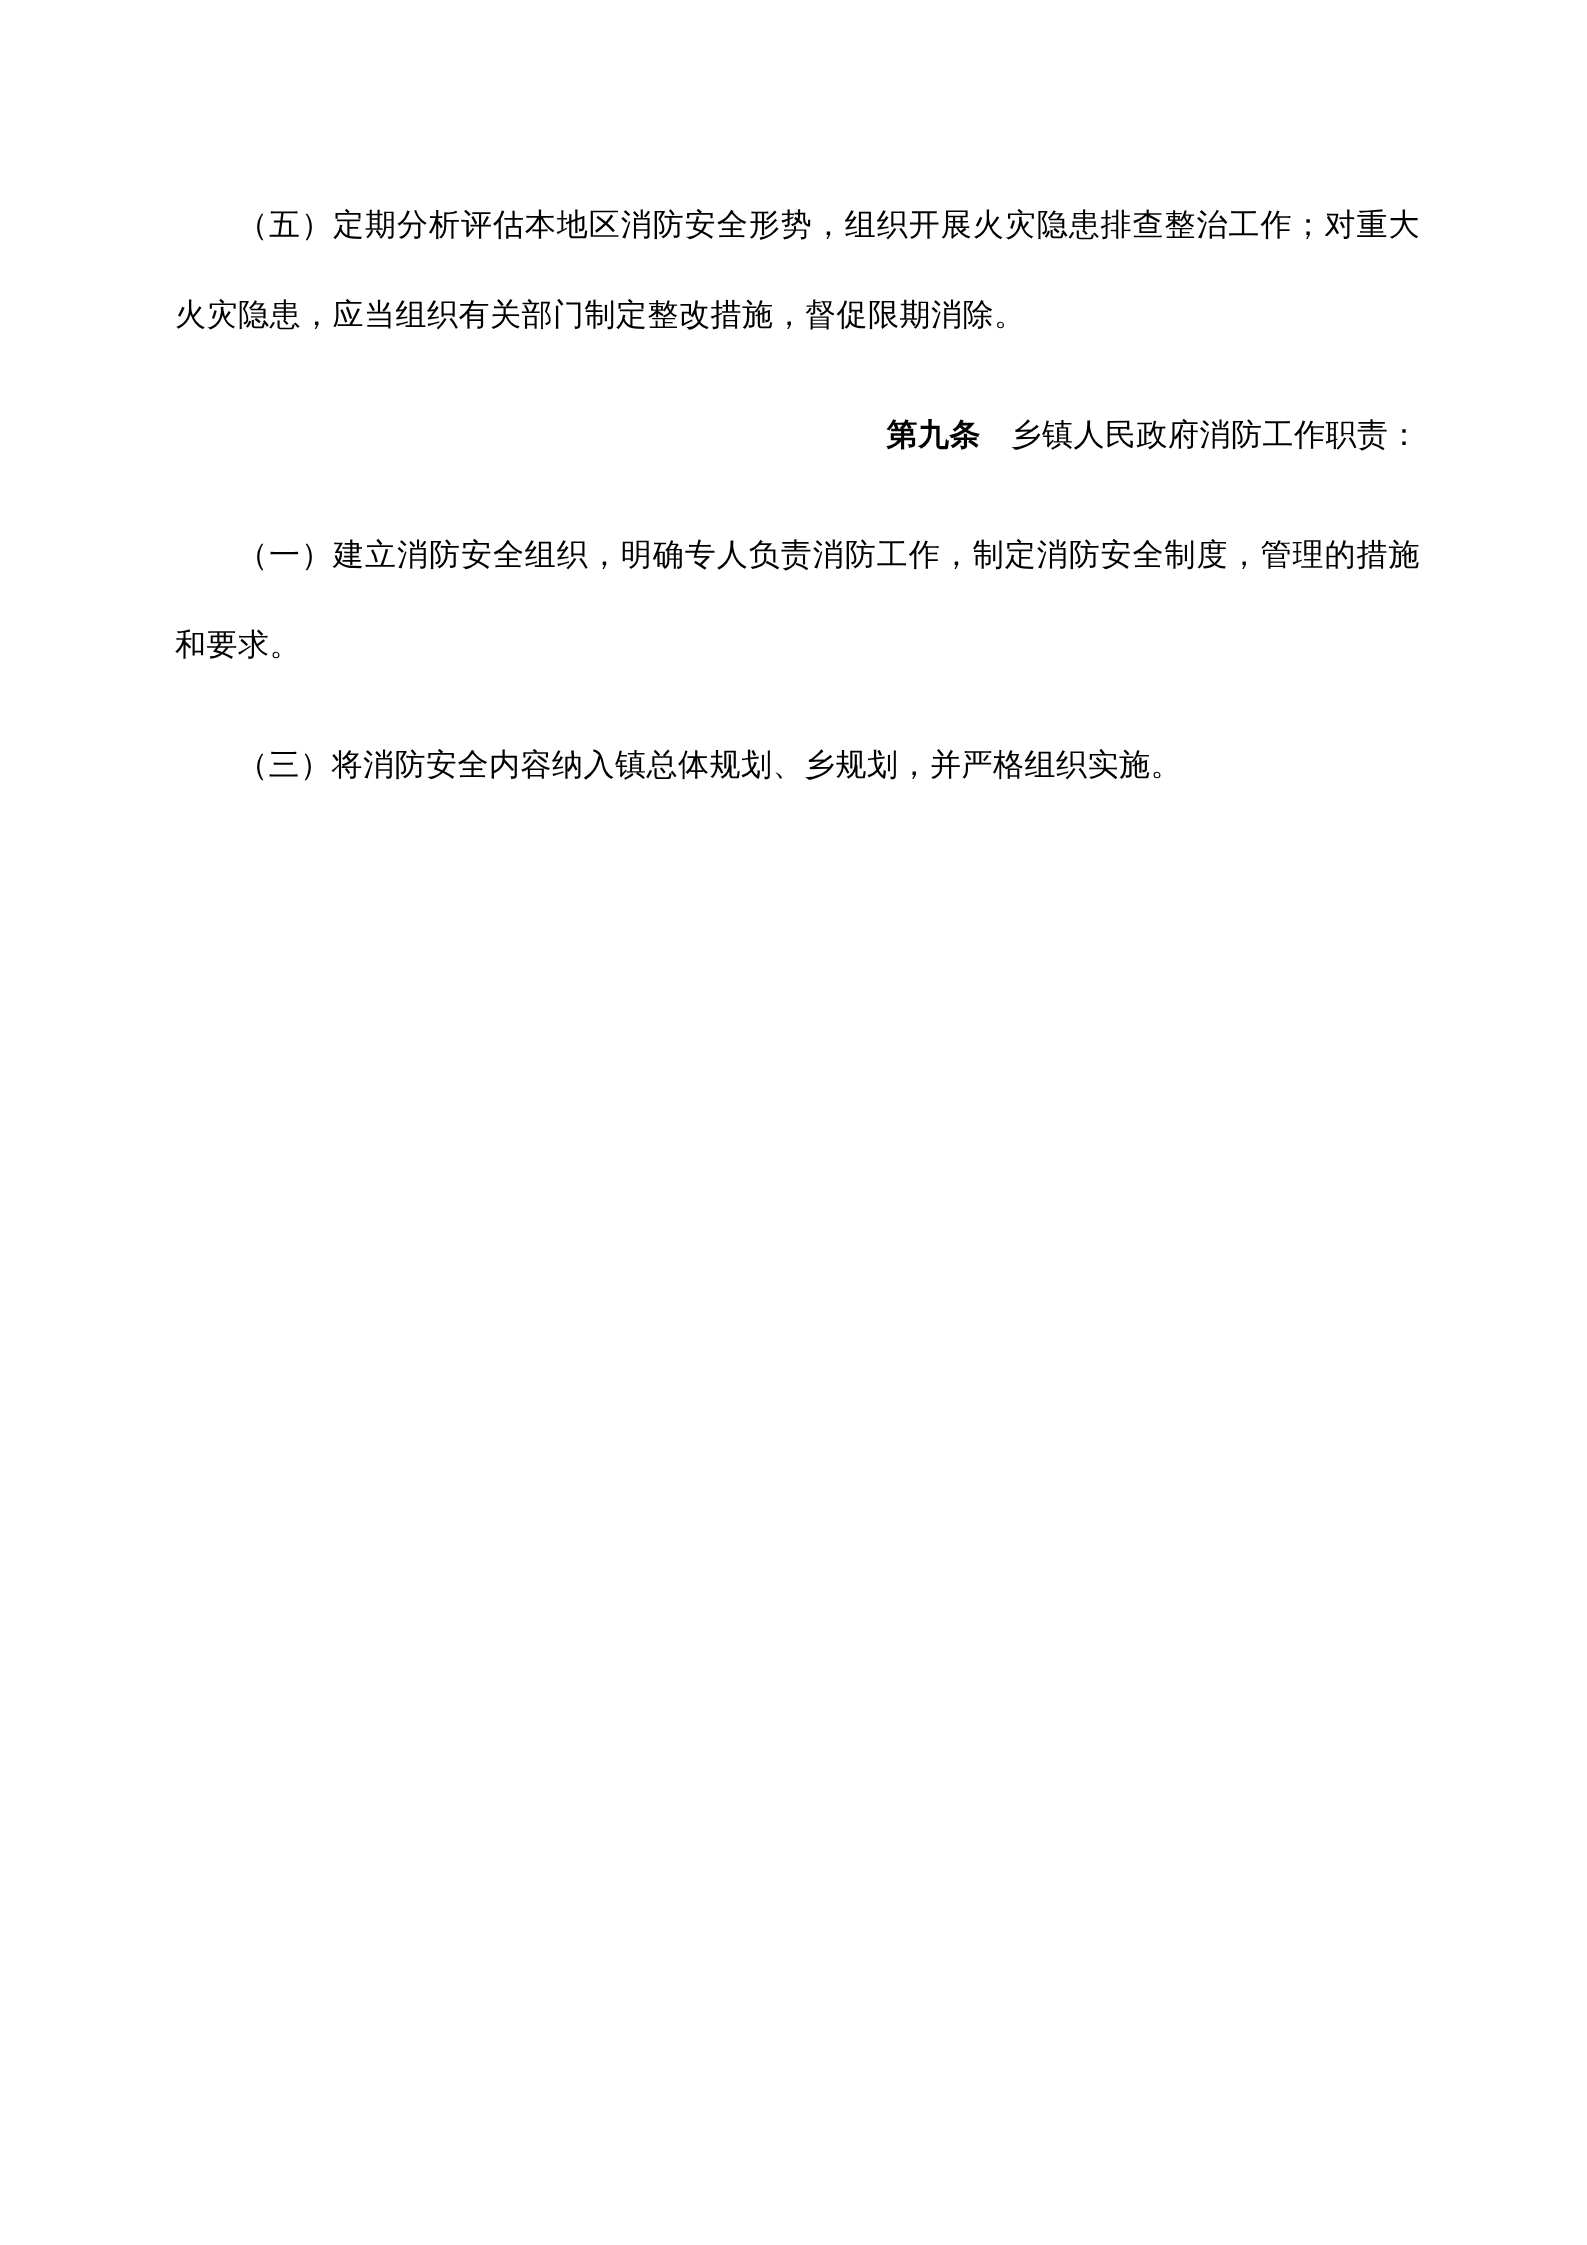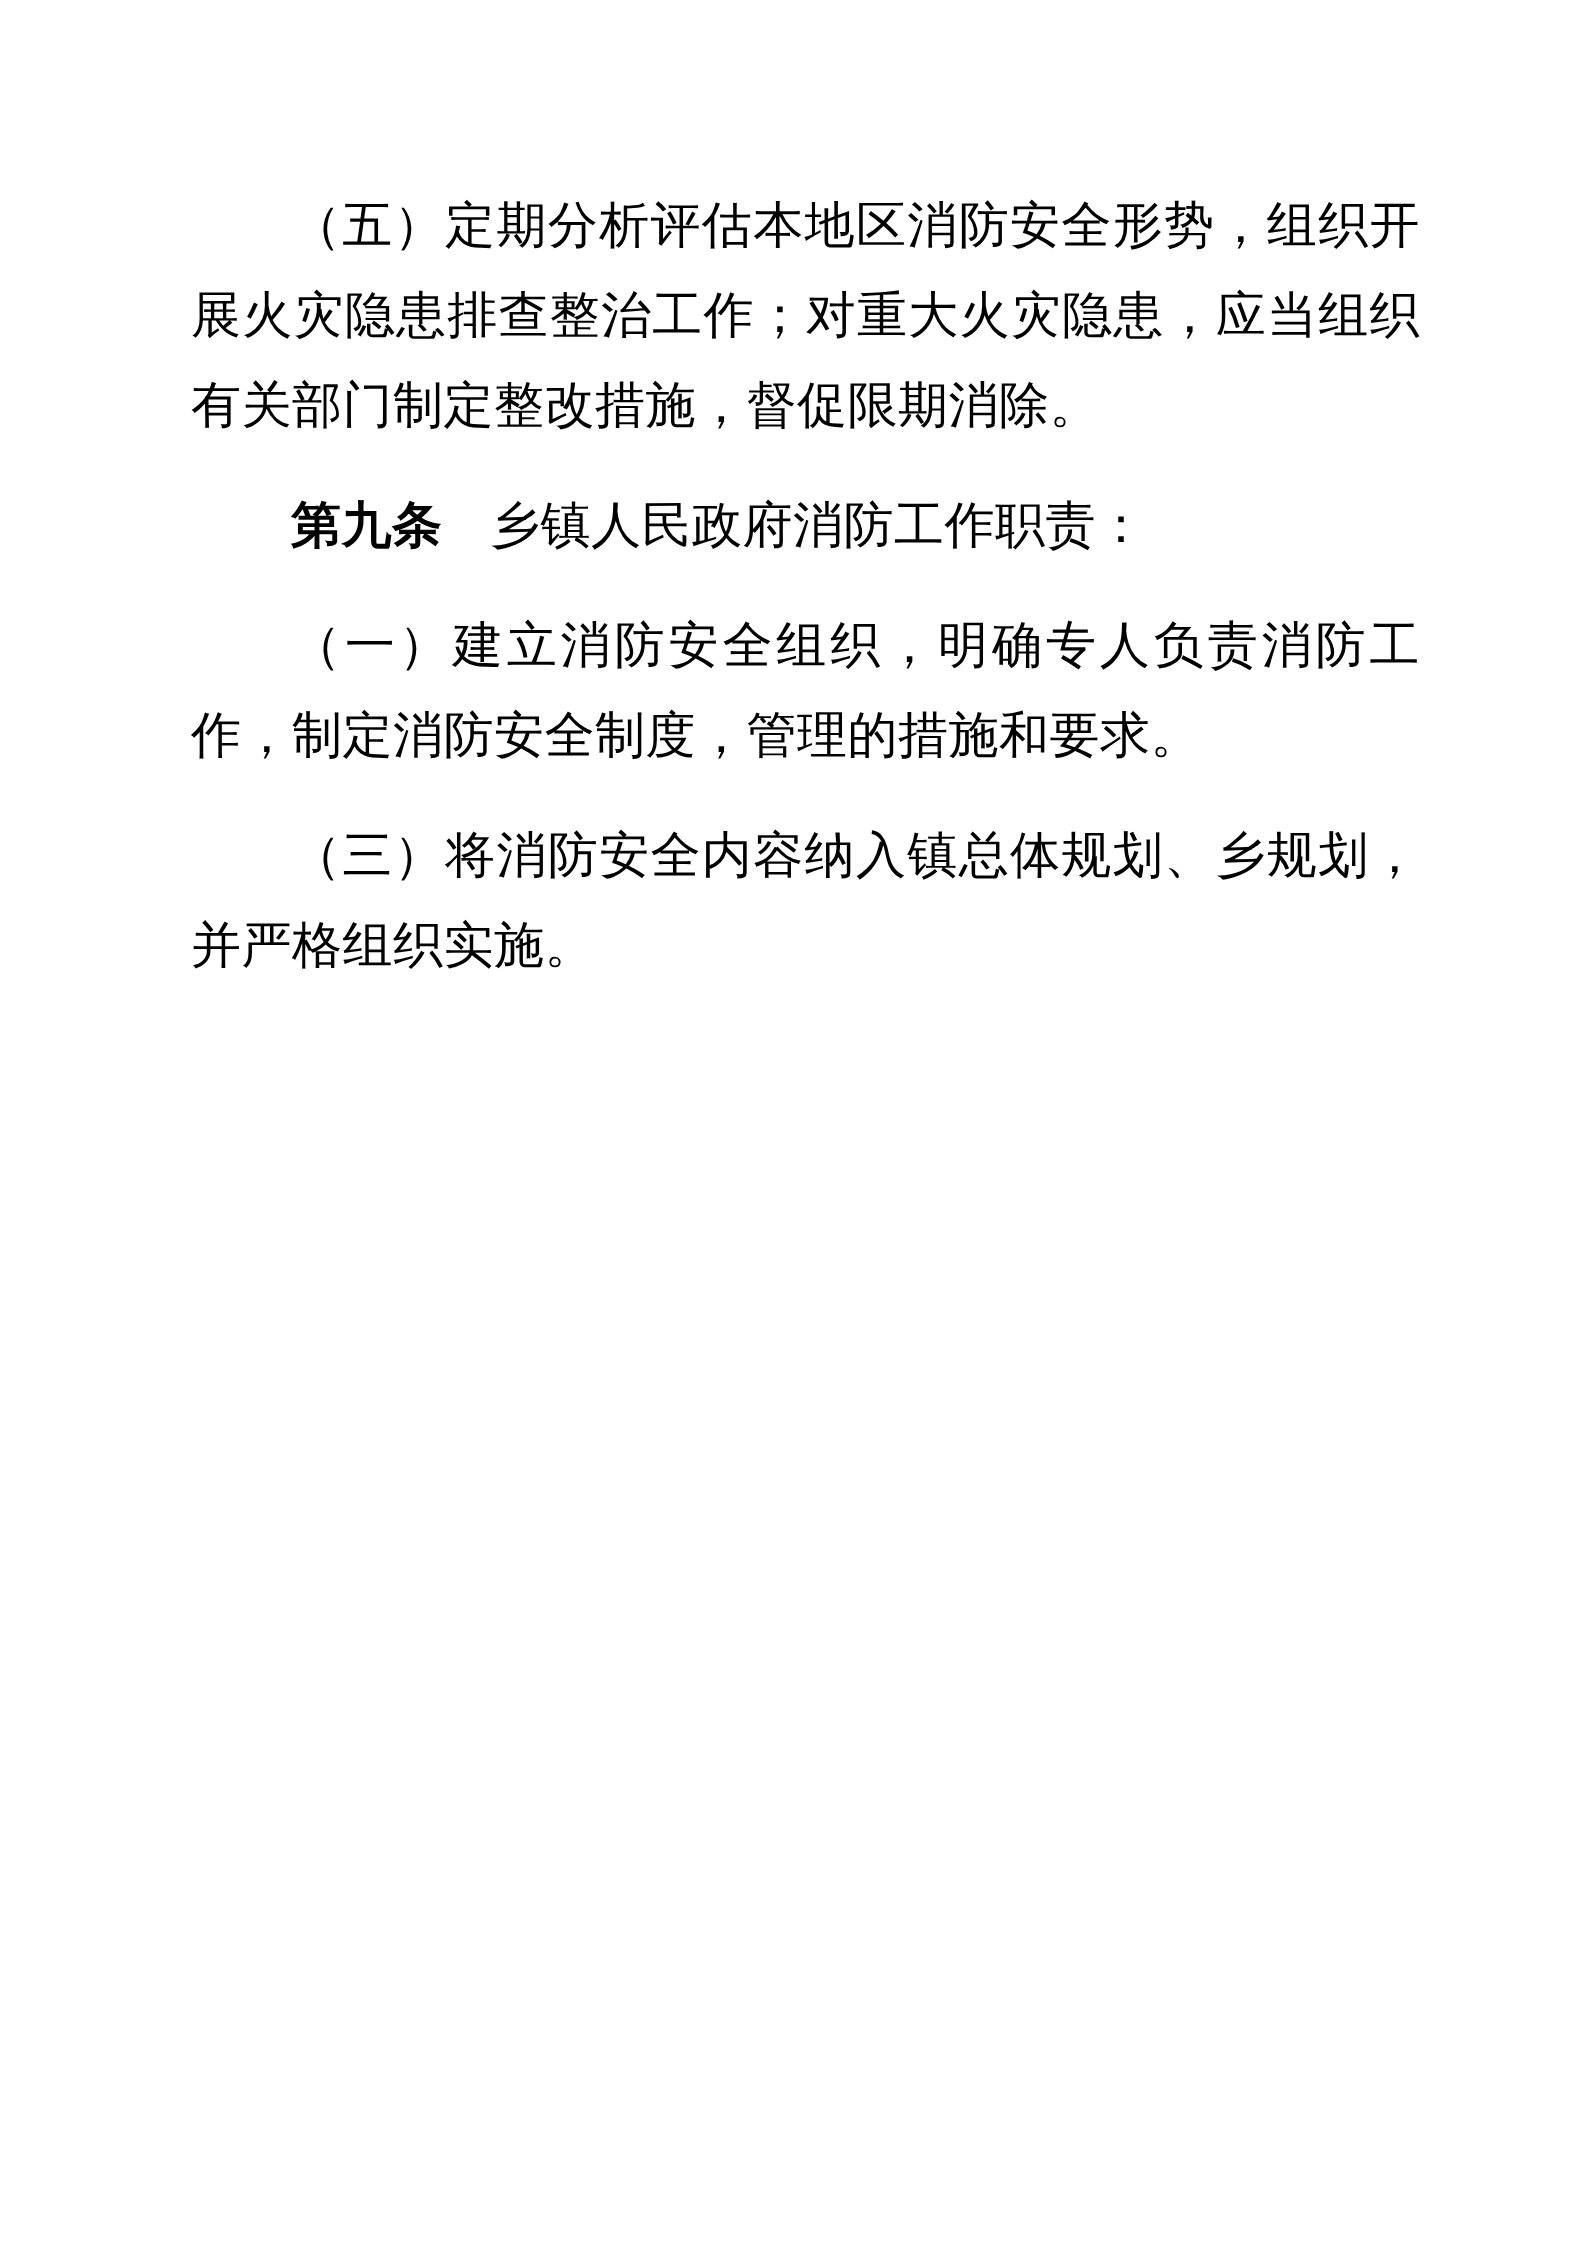--- a/index.html
+++ b/index.html
@@ -15,34 +15,34 @@
     color: #000000;
   }
   .page {
     box-sizing: border-box;
     width: 1587px;
     height: 2245px;
     padding: 180px 167px 0 175px; 
     background: #ffffff;
   }
   .doc-paragraph {
-    margin: 0 0 30px 16px;
-    font-size: 50px;
+    margin: 0 0 30px 0;
+    font-size: 31px;
     line-height: 90px;
     text-align: justify;
     text-indent: 2em;       
     letter-spacing: 0.5px;
     word-break: break-all;
   }
   .doc-paragraph.heading .term {
     font-weight: bold;
     margin-right: 0.95em;   
   }
   .doc-paragraph.heading {
-    text-align: left;
+    text-align: right;
   }
 </style>
 </head>
 <body>
 
 <div class="page">
 
   <p class="doc-paragraph">（五）定期分析评估本地区消防安全形势，组织开展火灾隐患排查整治工作；对重大火灾隐患，应当组织有关部门制定整改措施，督促限期消除。</p>
 
 

